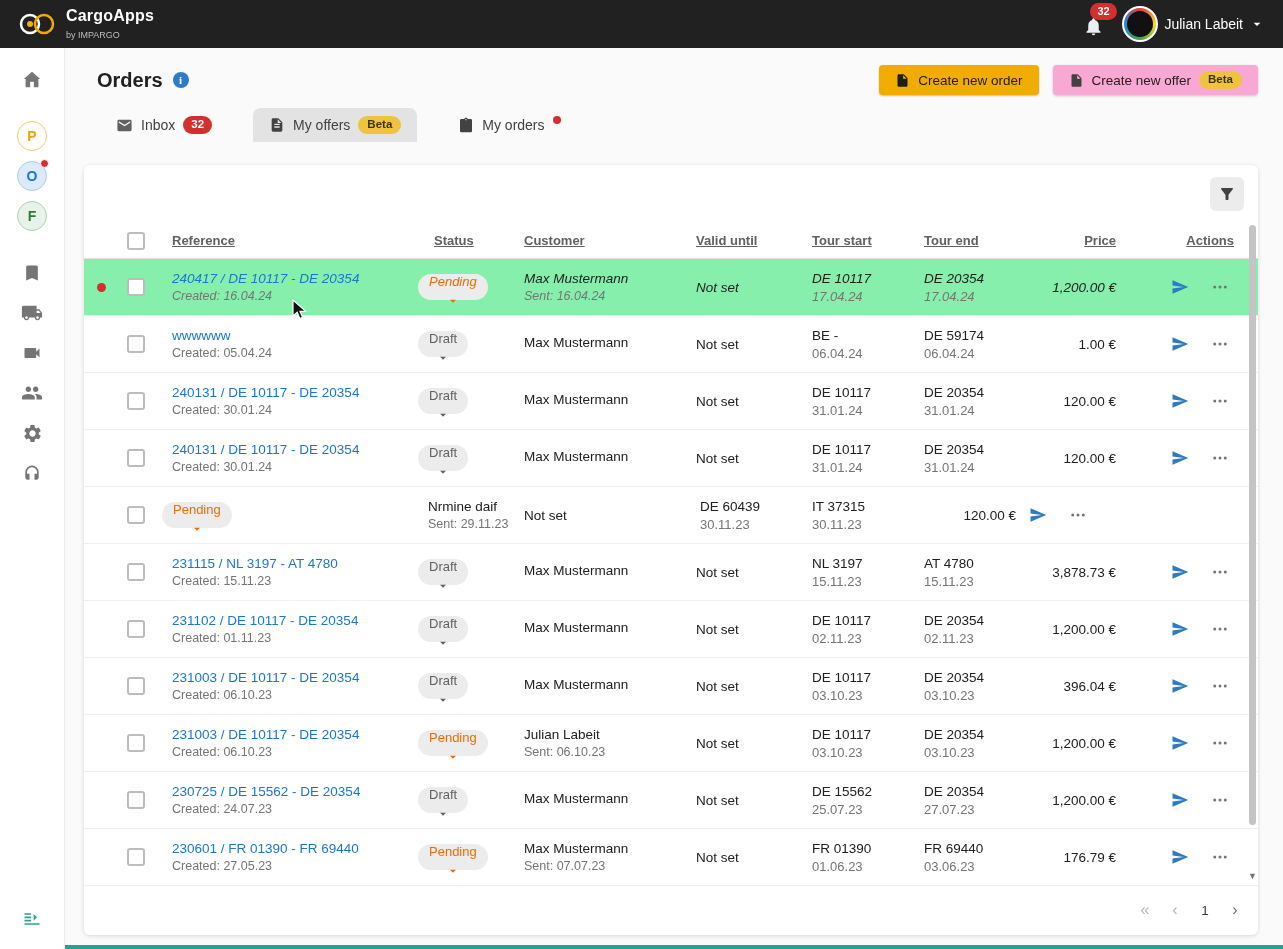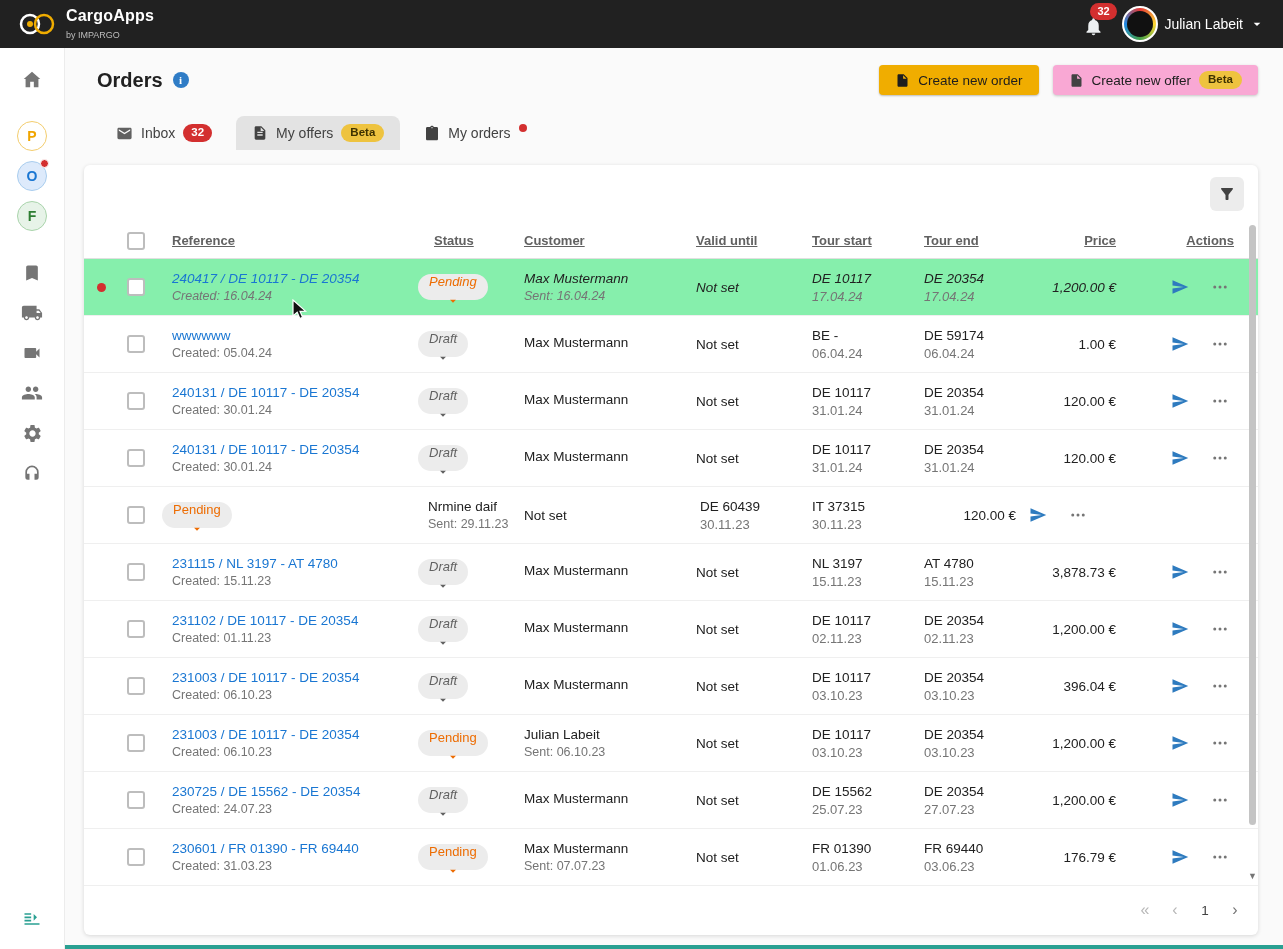--- a/index.html
+++ b/index.html
@@ -81,21 +81,21 @@
     gap:8px; padding:0 16px; font-size:13.5px; font-weight:500; cursor:pointer;
     font-family:"Liberation Sans", sans-serif;
   }
   .btn-amber { background:#f0ad00; color:#1d1d1d; box-shadow:0 1px 2px rgba(0,0,0,.25); }
   .btn-white { background:#f9a8d4; color:#212121; box-shadow:0 1px 3px rgba(0,0,0,.22); }
   .beta-badge {
     background:#eec33f; color:#3e3200; font-size:11.5px; font-weight:700;
     border-radius:11px; padding:3px 9px; line-height:1;
   }
   
-  .tabs { position:absolute; top:68px; left:35px; display:flex; gap:8px; }
+  .tabs { position:absolute; top:60px; left:35px; display:flex; gap:25px; }
   .tab {
     height:34px; display:flex; align-items:center; gap:8px; padding:0 16px;
     font-size:14px; color:#424242; border-radius:8px 8px 0 0; cursor:pointer;
   }
   .tab.active { background:#e3e3e3; }
   .tab-badge-red {
     background:#d32f2f; color:#fff; font-size:11.5px; font-weight:700;
     border-radius:10px; padding:2px 8px; line-height:1.2;
   }
   .tab-dot { width:8px; height:8px; border-radius:50%; background:#d32f2f; margin-top:-10px; }
@@ -133,21 +133,21 @@
   .ref-link { color:#1976d2; font-size:13.5px; text-decoration:none; cursor:pointer; }
   .sub { color:#757575; font-size:12.5px; margin-top:3px; }
   .main-txt { color:#212121; font-size:13.5px; }
   .sub2 { color:#757575; font-size:13px; margin-top:3px; }
   .chip {
     display:inline-flex; align-items:center; gap:5px; height:26px;
     background:#ececec; border-radius:16px; padding:0 11px;
     font-size:13px; font-weight:500; cursor:pointer; width:fit-content;flex-direction:column;
   }
   .chip.pending { color:#ed6c02; }
-  .chip.draft { color:#616161;font-style:italic; }
+  .chip.draft { color:#616161; }
   .chip svg { flex:none; }
   .price-cell { font-size:13.5px; color:#212121; }
   .actions-cell { flex-direction:row; justify-content:flex-end; gap:12px; padding-right:24px; }
   .icon-btn { width:28px; height:28px; border:none; background:transparent; display:flex; align-items:center; justify-content:center; cursor:pointer; border-radius:50%; }
 
   
   .pagination {
     position:absolute; right:10px; bottom:10px; height:30px;
     display:flex; align-items:center; gap:4px;
   }
@@ -826,21 +826,21 @@
   </div>
         <div class="grid trow">
     <div class="cell c-dot">
             <span class="unread-dot"></span>
           </div>
     <div class="cell">
             <span class="checkbox"></span>
           </div>
     <div class="cell pl10">
       <a class="ref-link">230601 / FR 01390 - FR 69440</a>
-      <div class="sub">Created: 31.03.23</div>
+      <div class="sub">Created: 27.05.23</div>
     </div>
     <div class="cell">
       <span class="chip pending">
         <span>Pending</span>
         <svg width="14" height="14" viewBox="0 0 24 24" fill="currentColor">
                 <path d="M7 10l5 5 5-5z"></path>
               </svg>
       </span>
     </div>
     <div class="cell pl10">

